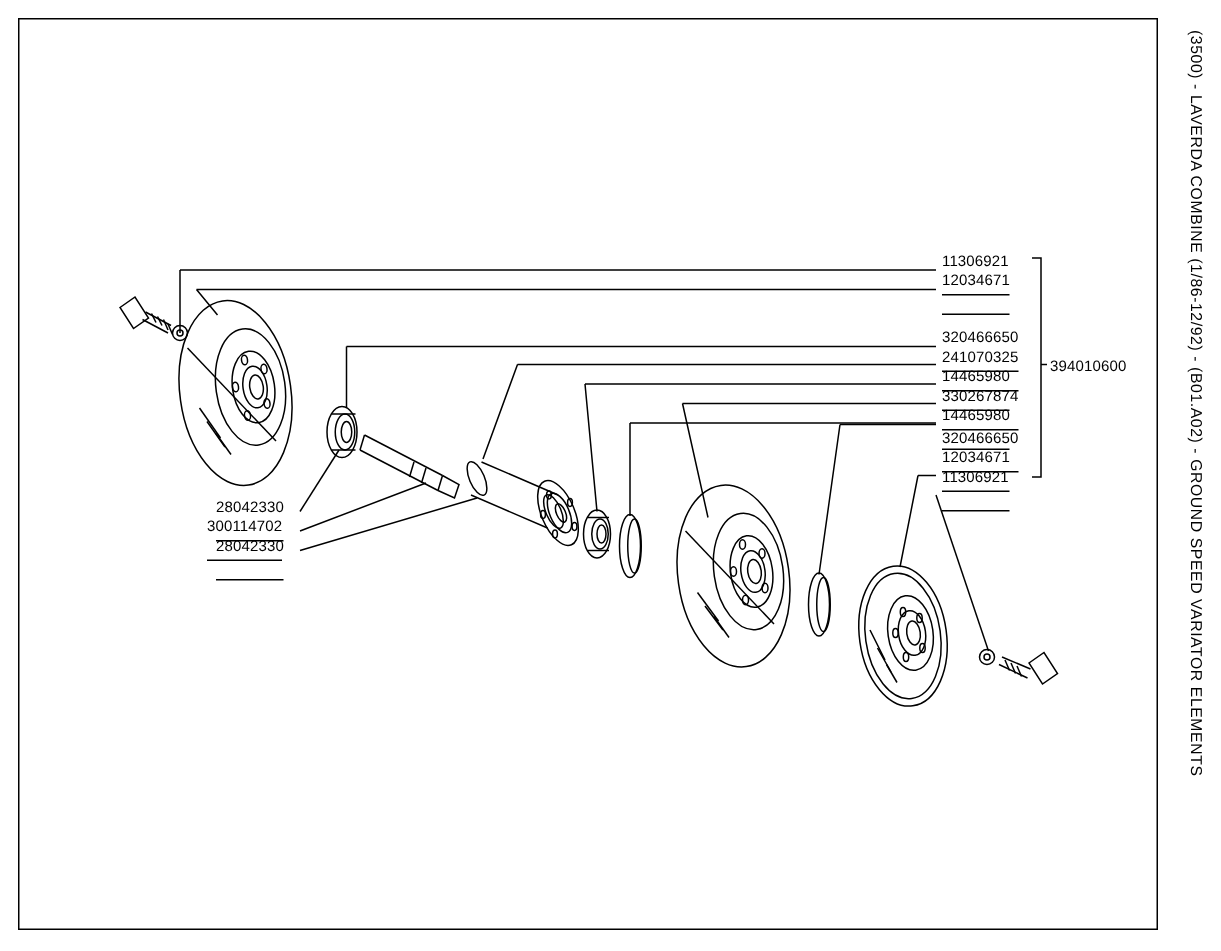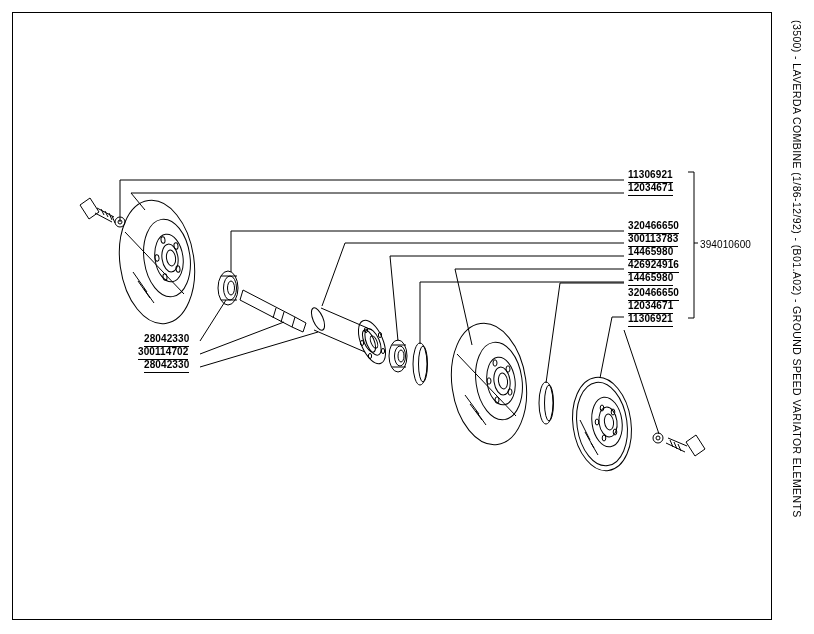--- a/index.html
+++ b/index.html
@@ -59,22 +59,21 @@
   }
   .label {
     position: absolute;
     font-size: 10px;
     line-height: 11px;
     white-space: nowrap;
     letter-spacing: 0.1px;
   }
   .label.underlined {
     border-bottom: 1px solid #000;
-    padding-bottom: 2px;
-    font-weight: bold;
+    padding-bottom: 16px;
   }
 </style>
 </head>
 <body>
 
 <div id="page">
 
   <div class="border-frame"></div>
 
   <div class="side-title">
@@ -235,23 +234,23 @@
       <path d="M 200 341 L 226 300"></path>
       <path d="M 200 354 L 284 322"></path>
       <path d="M 200 367 L 318 332"></path>
 
     </g>
   </svg>
 
   <div class="label underlined" style="left:628px; top:169px;">11306921</div>
   <div class="label underlined" style="left:628px; top:182px;">12034671</div>
   <div class="label underlined" style="left:628px; top:220px;">320466650</div>
-  <div class="label underlined" style="left:628px; top:233px;">300113783</div>
+  <div class="label underlined" style="left:628px; top:233px;">241070325</div>
   <div class="label underlined" style="left:628px; top:246px;">14465980</div>
-  <div class="label underlined" style="left:628px; top:259px;">426924916</div>
+  <div class="label underlined" style="left:628px; top:259px;">330267874</div>
   <div class="label underlined" style="left:628px; top:272px;">14465980</div>
 
   <div class="label underlined" style="left:628px; top:287px;">320466650</div>
   <div class="label underlined" style="left:628px; top:300px;">12034671</div>
   <div class="label underlined" style="left:628px; top:313px;">11306921</div>
 
   <div class="label" style="left:700px; top:239px;">394010600</div>
 
   <div class="label underlined" style="left:144px; top:333px;">28042330</div>
   <div class="label underlined" style="left:138px; top:346px;text-align:right;">300114702</div>

